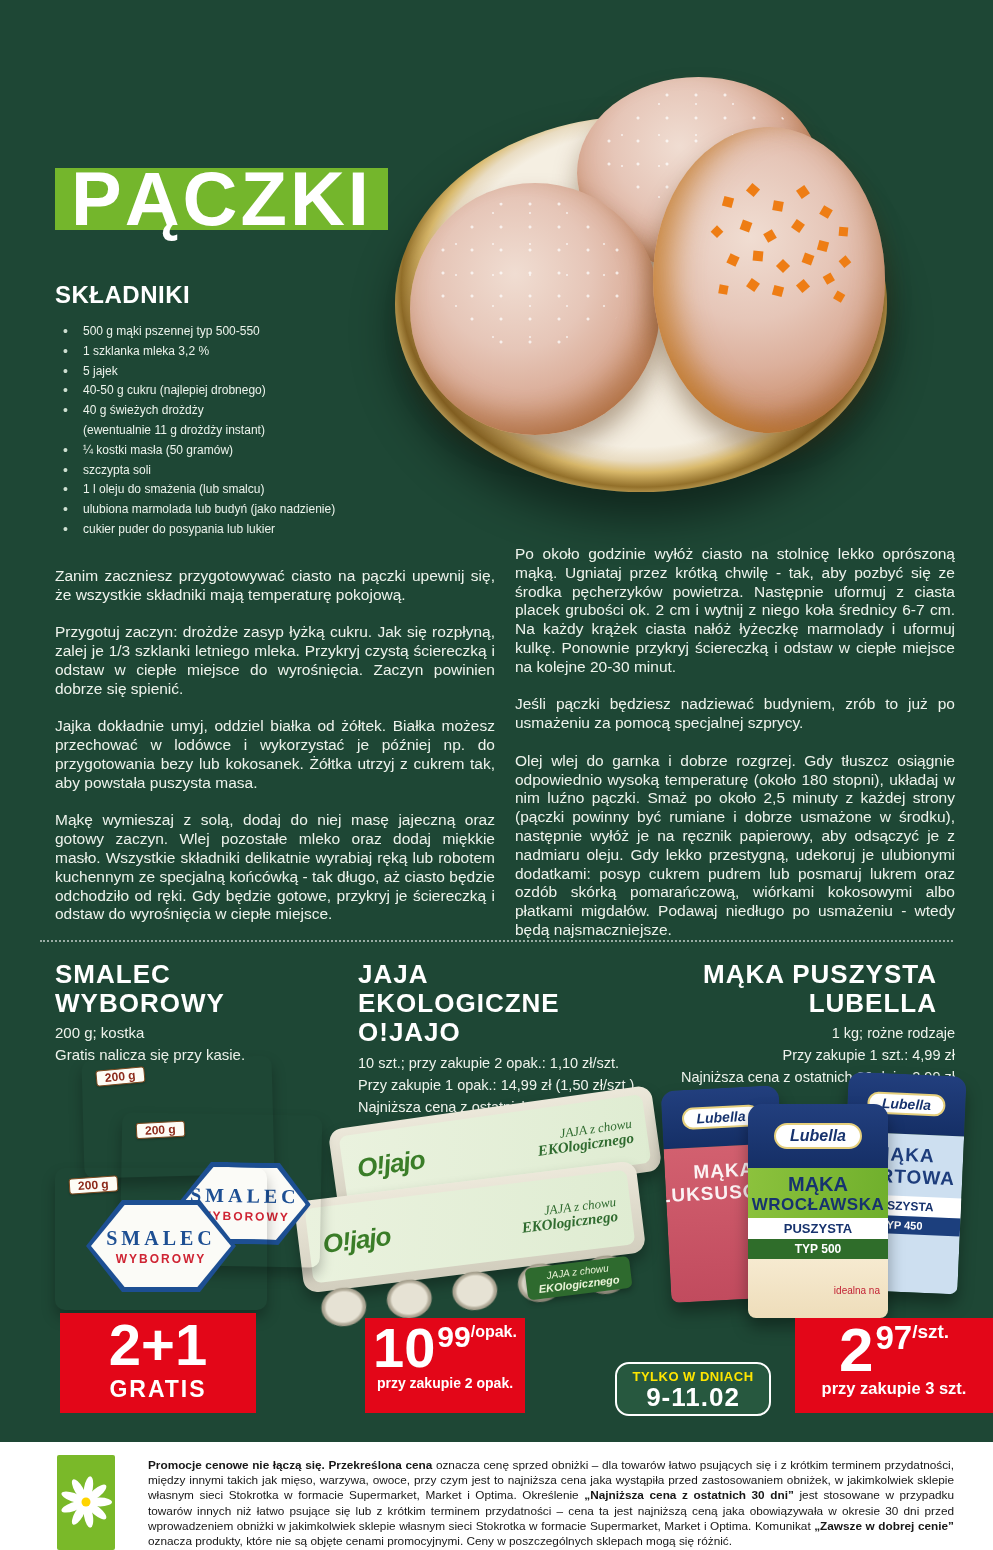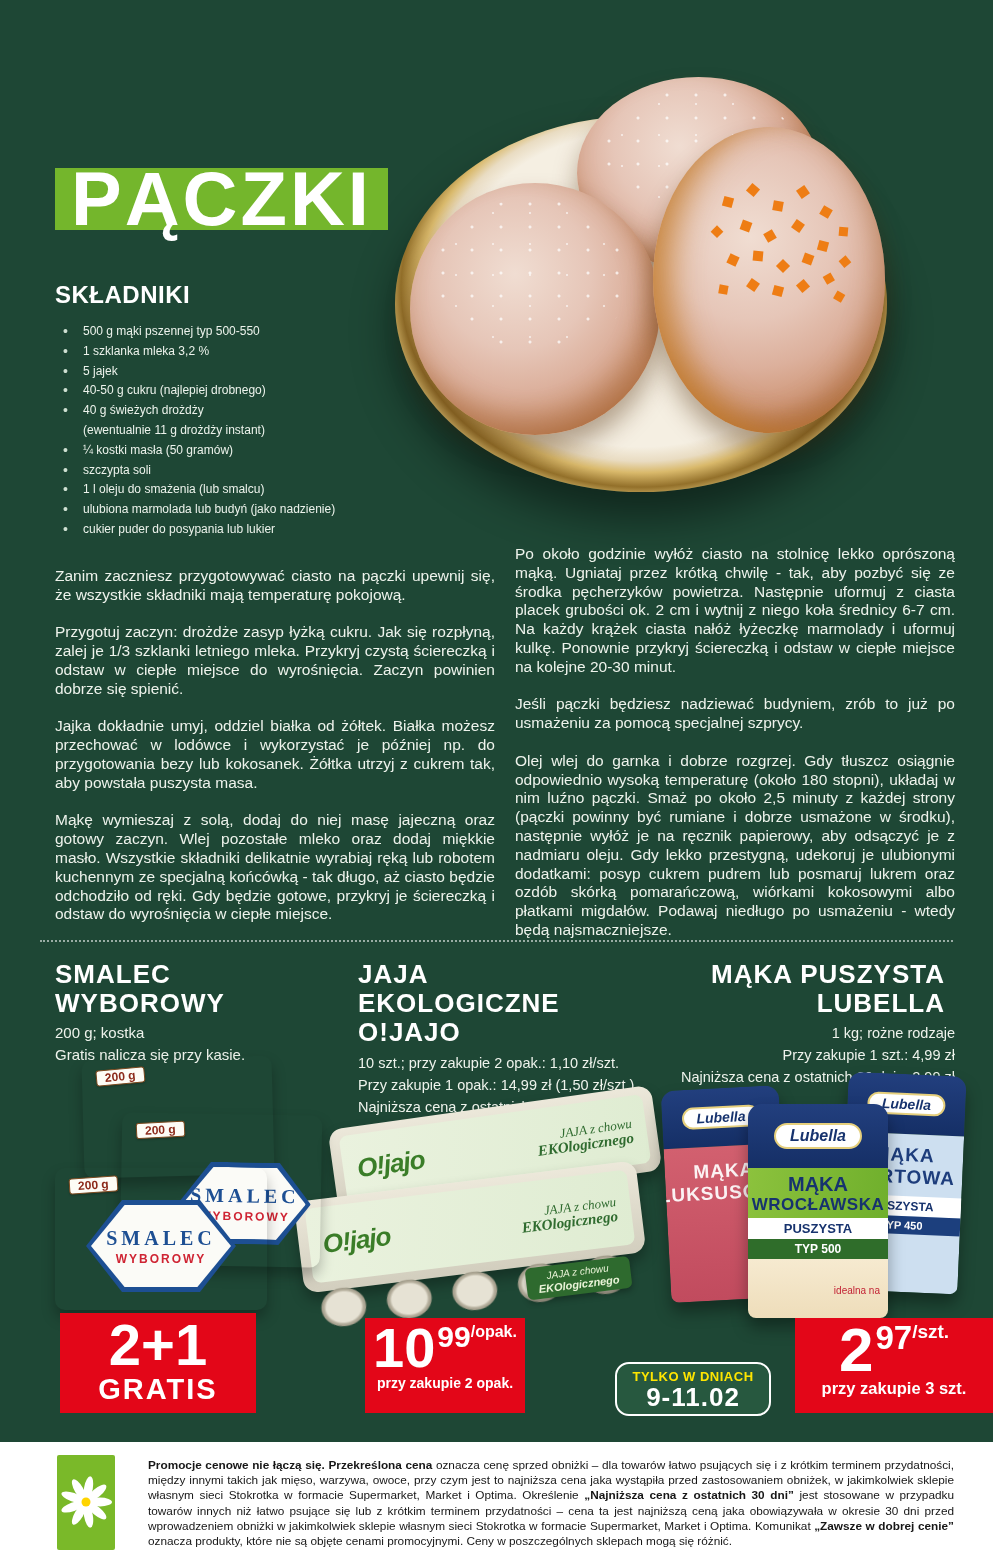--- a/index.html
+++ b/index.html
@@ -61,21 +61,21 @@
   .recipe{position:absolute;left:55px;top:545px;width:900px;display:flex;gap:20px;z-index:5;}
   .recipe .col{width:440px;}
   .recipe .col.left{padding-top:22px;}
   .recipe p{margin:0 0 18.8px 0;font-size:15.5px;line-height:18.8px;text-align:justify;color:#eef3ec;}
   
   .divider{position:absolute;left:40px;right:40px;top:940px;border-top:2px dotted rgba(255,255,255,.55);}
   
   .p-head{position:absolute;margin:0;font-weight:800;color:#fff;font-size:26px;line-height:29px;letter-spacing:1px;}
   .p-head.h1{left:55px;top:960px;}
   .p-head.h2{left:358px;top:960px;}
-  .p-head.h3{right:48px;top:960px;text-align:right;}
+  .p-head.h3{right:56px;top:960px;text-align:right;}
   .p-det{position:absolute;font-size:14.5px;line-height:22px;color:#eef3ec;}
   .p-det.d1{left:55px;top:1022px;font-size:15px;}
   .p-det.d2{left:358px;top:1052px;}
   .p-det.d3{right:38px;top:1022px;text-align:right;}
   
   .lard{position:absolute;left:55px;top:1058px;width:270px;height:252px;z-index:2;}
   .lard-pack{position:absolute;background:linear-gradient(155deg,#ffffff 55%,#ececе8 82%,#dcdcd6);
     border-radius:10px;box-shadow:0 8px 14px rgba(0,0,0,.28);}
   .lard-pack.p1{left:28px;top:0;width:190px;height:118px;transform:rotate(-1.5deg);z-index:1;}
   .lard-pack.p2{left:66px;top:56px;width:200px;height:152px;transform:rotate(1deg);z-index:2;}
@@ -146,21 +146,21 @@
   .fgreen .l2{display:block;color:#17336e;font-weight:800;font-size:17px;line-height:19px;letter-spacing:.5px;}
   .fpack.fcenter .band.white{background:#fff;color:#17336e;font-size:13px;padding:3px 0;}
   .fpack.fcenter .band.dgreen{background:#2f6d2a;color:#fff;font-size:12px;padding:3px 0;}
   .fcream{flex:1;width:100%;background:linear-gradient(#f6ead0,#eeddba);position:relative;}
   .fscript{position:absolute;right:8px;top:26px;color:#c22335;font-size:10px;}
   
   .badge-red{position:absolute;background:#e30618;color:#fff;z-index:6;}
   .promo{left:60px;top:1313px;width:196px;height:100px;display:flex;flex-direction:column;
     align-items:center;justify-content:center;}
   .promo .l1{font-size:58px;line-height:52px;font-weight:800;}
-  .promo .l2{font-size:29px;line-height:36px;font-weight:800;letter-spacing:2px;}
+  .promo .l2{font-size:23px;line-height:36px;font-weight:800;letter-spacing:2px;}
   .pricebox{padding:5px 6px 4px;display:flex;flex-direction:column;align-items:center;}
   .pricebox.jaja{left:365px;top:1318px;width:160px;height:95px;}
   .pricebox.maka{left:795px;top:1318px;width:198px;height:95px;}
   .price-row{display:flex;align-items:flex-start;justify-content:center;}
   .p-int{font-size:56px;line-height:50px;font-weight:800;}
   .pricebox.maka .p-int{font-size:62px;line-height:54px;}
   .p-col{display:flex;flex-direction:row;align-items:flex-start;margin-left:2px;}
   .p-dec{font-size:30px;line-height:27px;font-weight:800;}
   .pricebox.maka .p-dec{font-size:33px;line-height:29px;}
   .p-unit{font-size:16px;line-height:17px;font-weight:700;}

